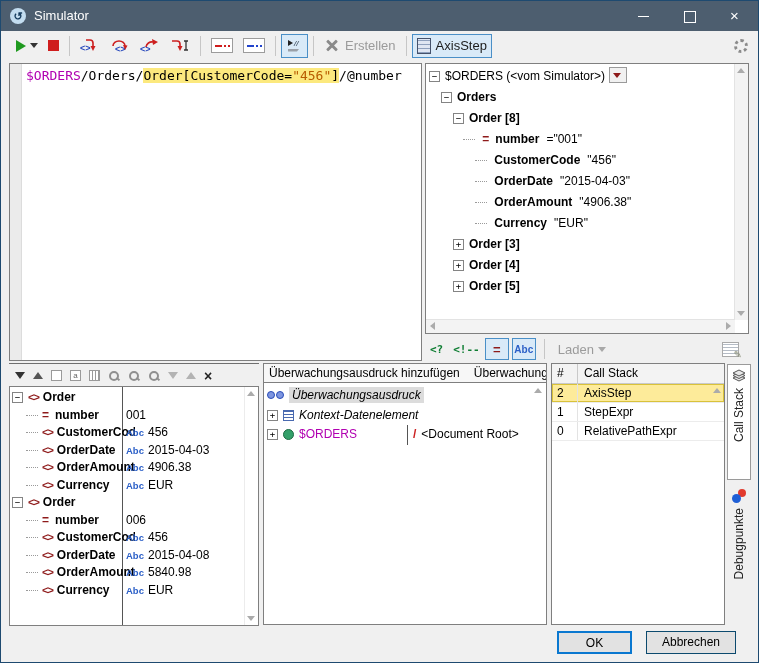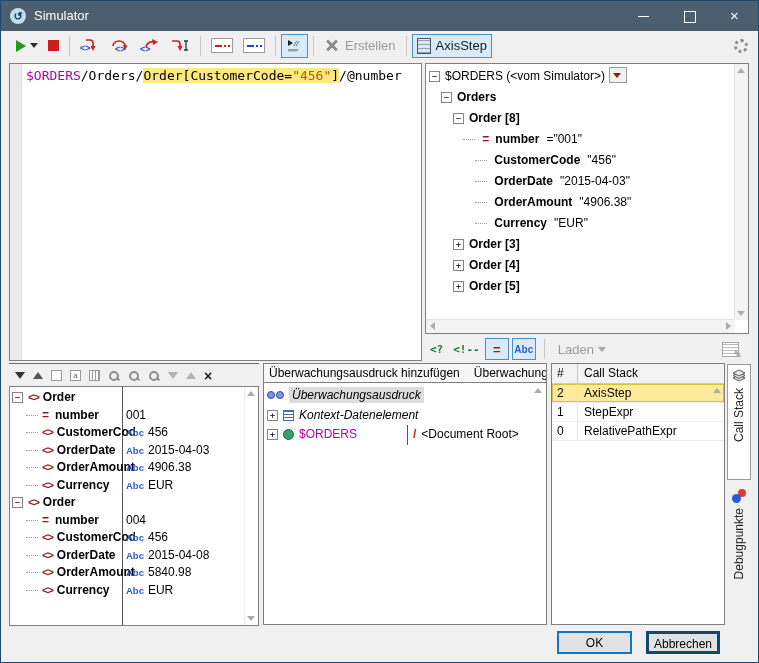--- a/index.html
+++ b/index.html
@@ -130,21 +130,21 @@
   .sidetabs{position:absolute;left:726px;top:363px;width:24px;}
   .vtab{position:absolute;left:0;width:24px;display:flex;flex-direction:column;align-items:center;box-sizing:border-box;}
   .vtab.active{background:#fff;border:1px solid #9a9a9a;}
   .vtext{writing-mode:vertical-rl;transform:rotate(180deg);font-size:12px;color:#222;margin-top:5px;}
   .dbgdots{position:relative;width:14px;height:14px;margin-top:5px;}
   .dbgdots::before{content:"";position:absolute;right:0;top:0;width:8px;height:8px;border-radius:50%;background:#e23b2e;}
   .dbgdots::after{content:"";position:absolute;left:0;bottom:0;width:9px;height:9px;border-radius:50%;background:#1f5fd6;}
   
   .btn{position:absolute;top:630px;height:23px;text-align:center;line-height:21px;font-size:12px;background:#e2e2e2;box-sizing:border-box;}
   .btn.ok{left:556px;width:75px;border:2px solid #0a78d0;}
-  .btn.cancel{left:645px;width:74px;border:3px solid #0c4a6e;}
+  .btn.cancel{left:645px;width:90px;border:1px solid #0c4a6e;}
 </style>
 </head>
 <body>
 
 <div class="window">
 
   <div class="titlebar">
     <div class="app-icon">↺</div>
     <div class="wtitle">Simulator</div>
     <div class="winbtn min">
@@ -340,21 +340,21 @@
         </div>
         <div class="rrow">
           <span class="rname child dot-h"><span class="anglei">&lt;&gt;</span><span class="nm">Currency</span></span>
           <span class="rval"><span class="abct">Abc</span><span>EUR</span></span>
         </div>
         <div class="rrow">
           <span class="rname"><span class="exp">−</span><span class="anglei">&lt;&gt;</span><span class="nm">Order</span></span>
         </div>
         <div class="rrow">
           <span class="rname child dot-h"><span class="eqi">=</span><span class="nm">number</span></span>
-          <span class="rval"><span>004</span></span>
+          <span class="rval"><span>006</span></span>
         </div>
         <div class="rrow">
           <span class="rname child dot-h"><span class="anglei">&lt;&gt;</span><span class="nm">CustomerCode</span></span>
           <span class="rval"><span class="abct">Abc</span><span>456</span></span>
         </div>
         <div class="rrow">
           <span class="rname child dot-h"><span class="anglei">&lt;&gt;</span><span class="nm">OrderDate</span></span>
           <span class="rval"><span class="abct">Abc</span><span>2015-04-08</span></span>
         </div>
         <div class="rrow">

